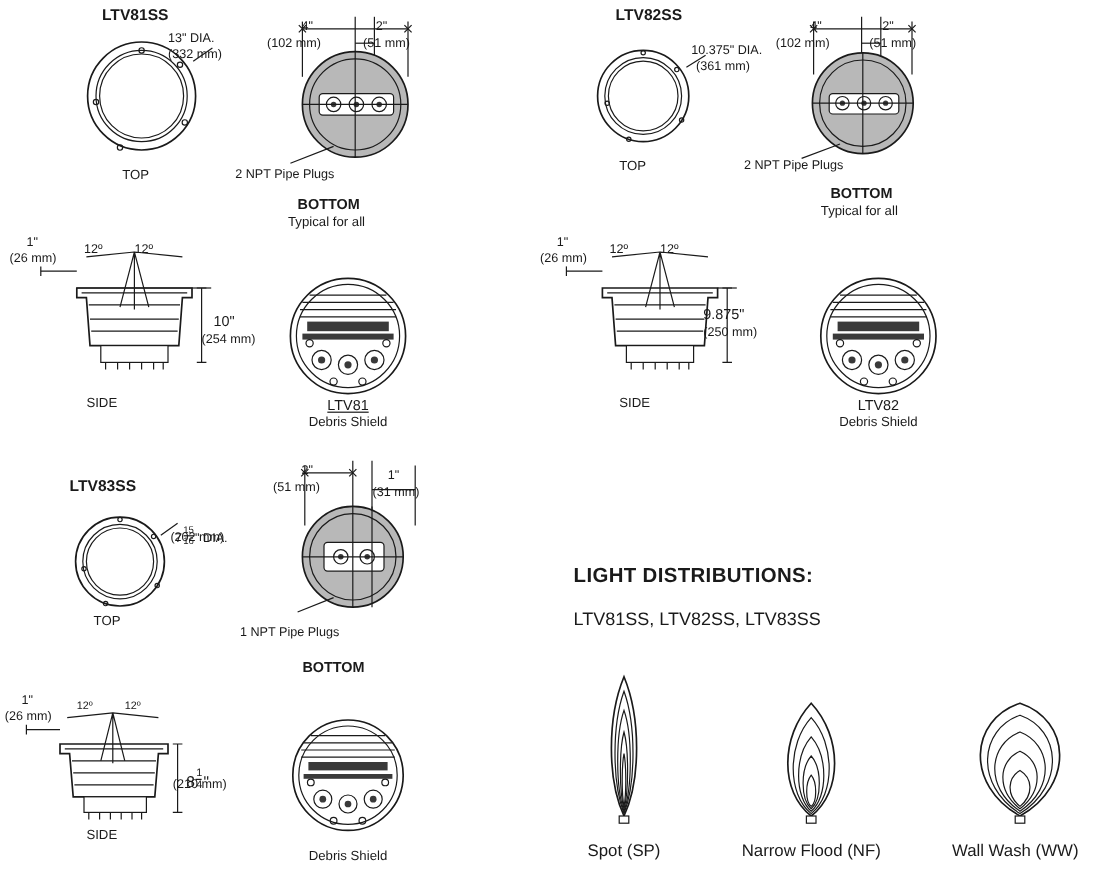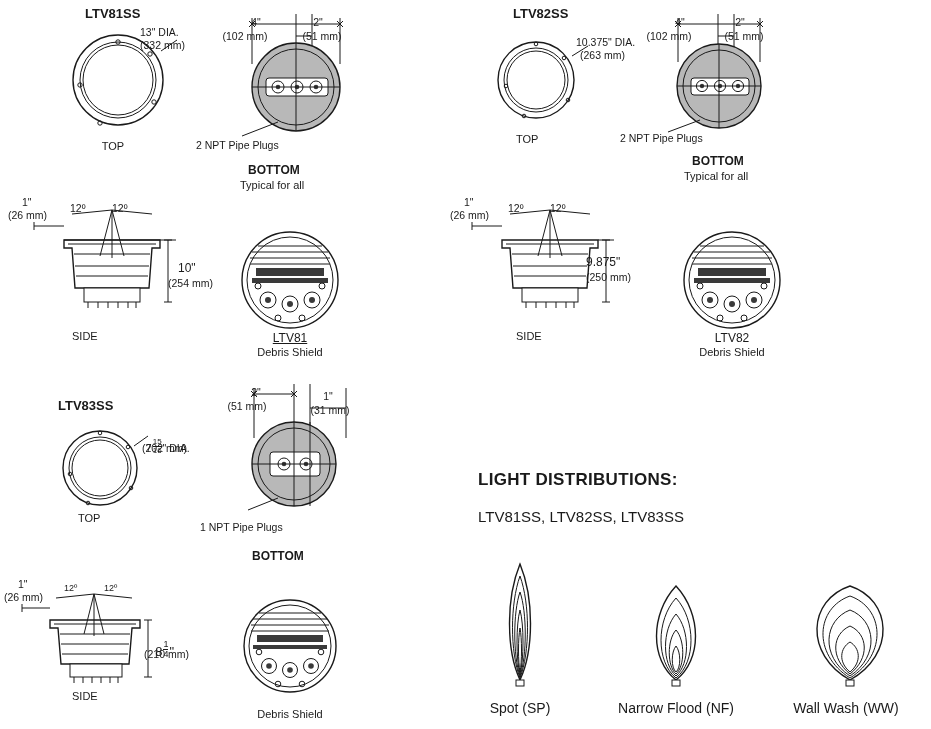--- a/index.html
+++ b/index.html
@@ -156,21 +156,21 @@
     <circle class="ln thin" cx="14" cy="50" r="1.8"></circle>
     <circle class="ln thin" cx="44" cy="8" r="1.8"></circle>
     <circle class="ln thin" cx="72" cy="22" r="1.8"></circle>
     <circle class="ln thin" cx="76" cy="64" r="1.8"></circle>
     <circle class="ln thin" cx="32" cy="80" r="1.8"></circle>
     <path class="ln thin" d="M80 20 L96 10"></path>
   </svg>
 </div>
 <div class="abs lbl" style="left:516px;top:133px;">TOP</div>
 <div class="abs lbl dimtxt" style="left:576px;top:36px;">10.375" DIA.</div>
-<div class="abs lbl dimtxt" style="left:580px;top:49px;">(263 mm)</div>
+<div class="abs lbl dimtxt" style="left:580px;top:49px;">(361 mm)</div>
 
 <div class="abs" style="left:660px;top:12px;">
   <svg width="126" height="122" viewBox="0 0 126 122">
     <path class="ln thin" d="M18 6 L18 50"></path>
     <path class="ln thin" d="M58 2 L58 50"></path>
     <path class="ln thin" d="M74 2 L74 50"></path>
     <path class="ln thin" d="M100 6 L100 50"></path>
     <path class="ln thin" d="M18 12 L100 12"></path>
     <path class="ln thin" d="M58 24 L74 24"></path>
     <path class="ln thin" d="M15 9 L21 15 M15 15 L21 9"></path>

